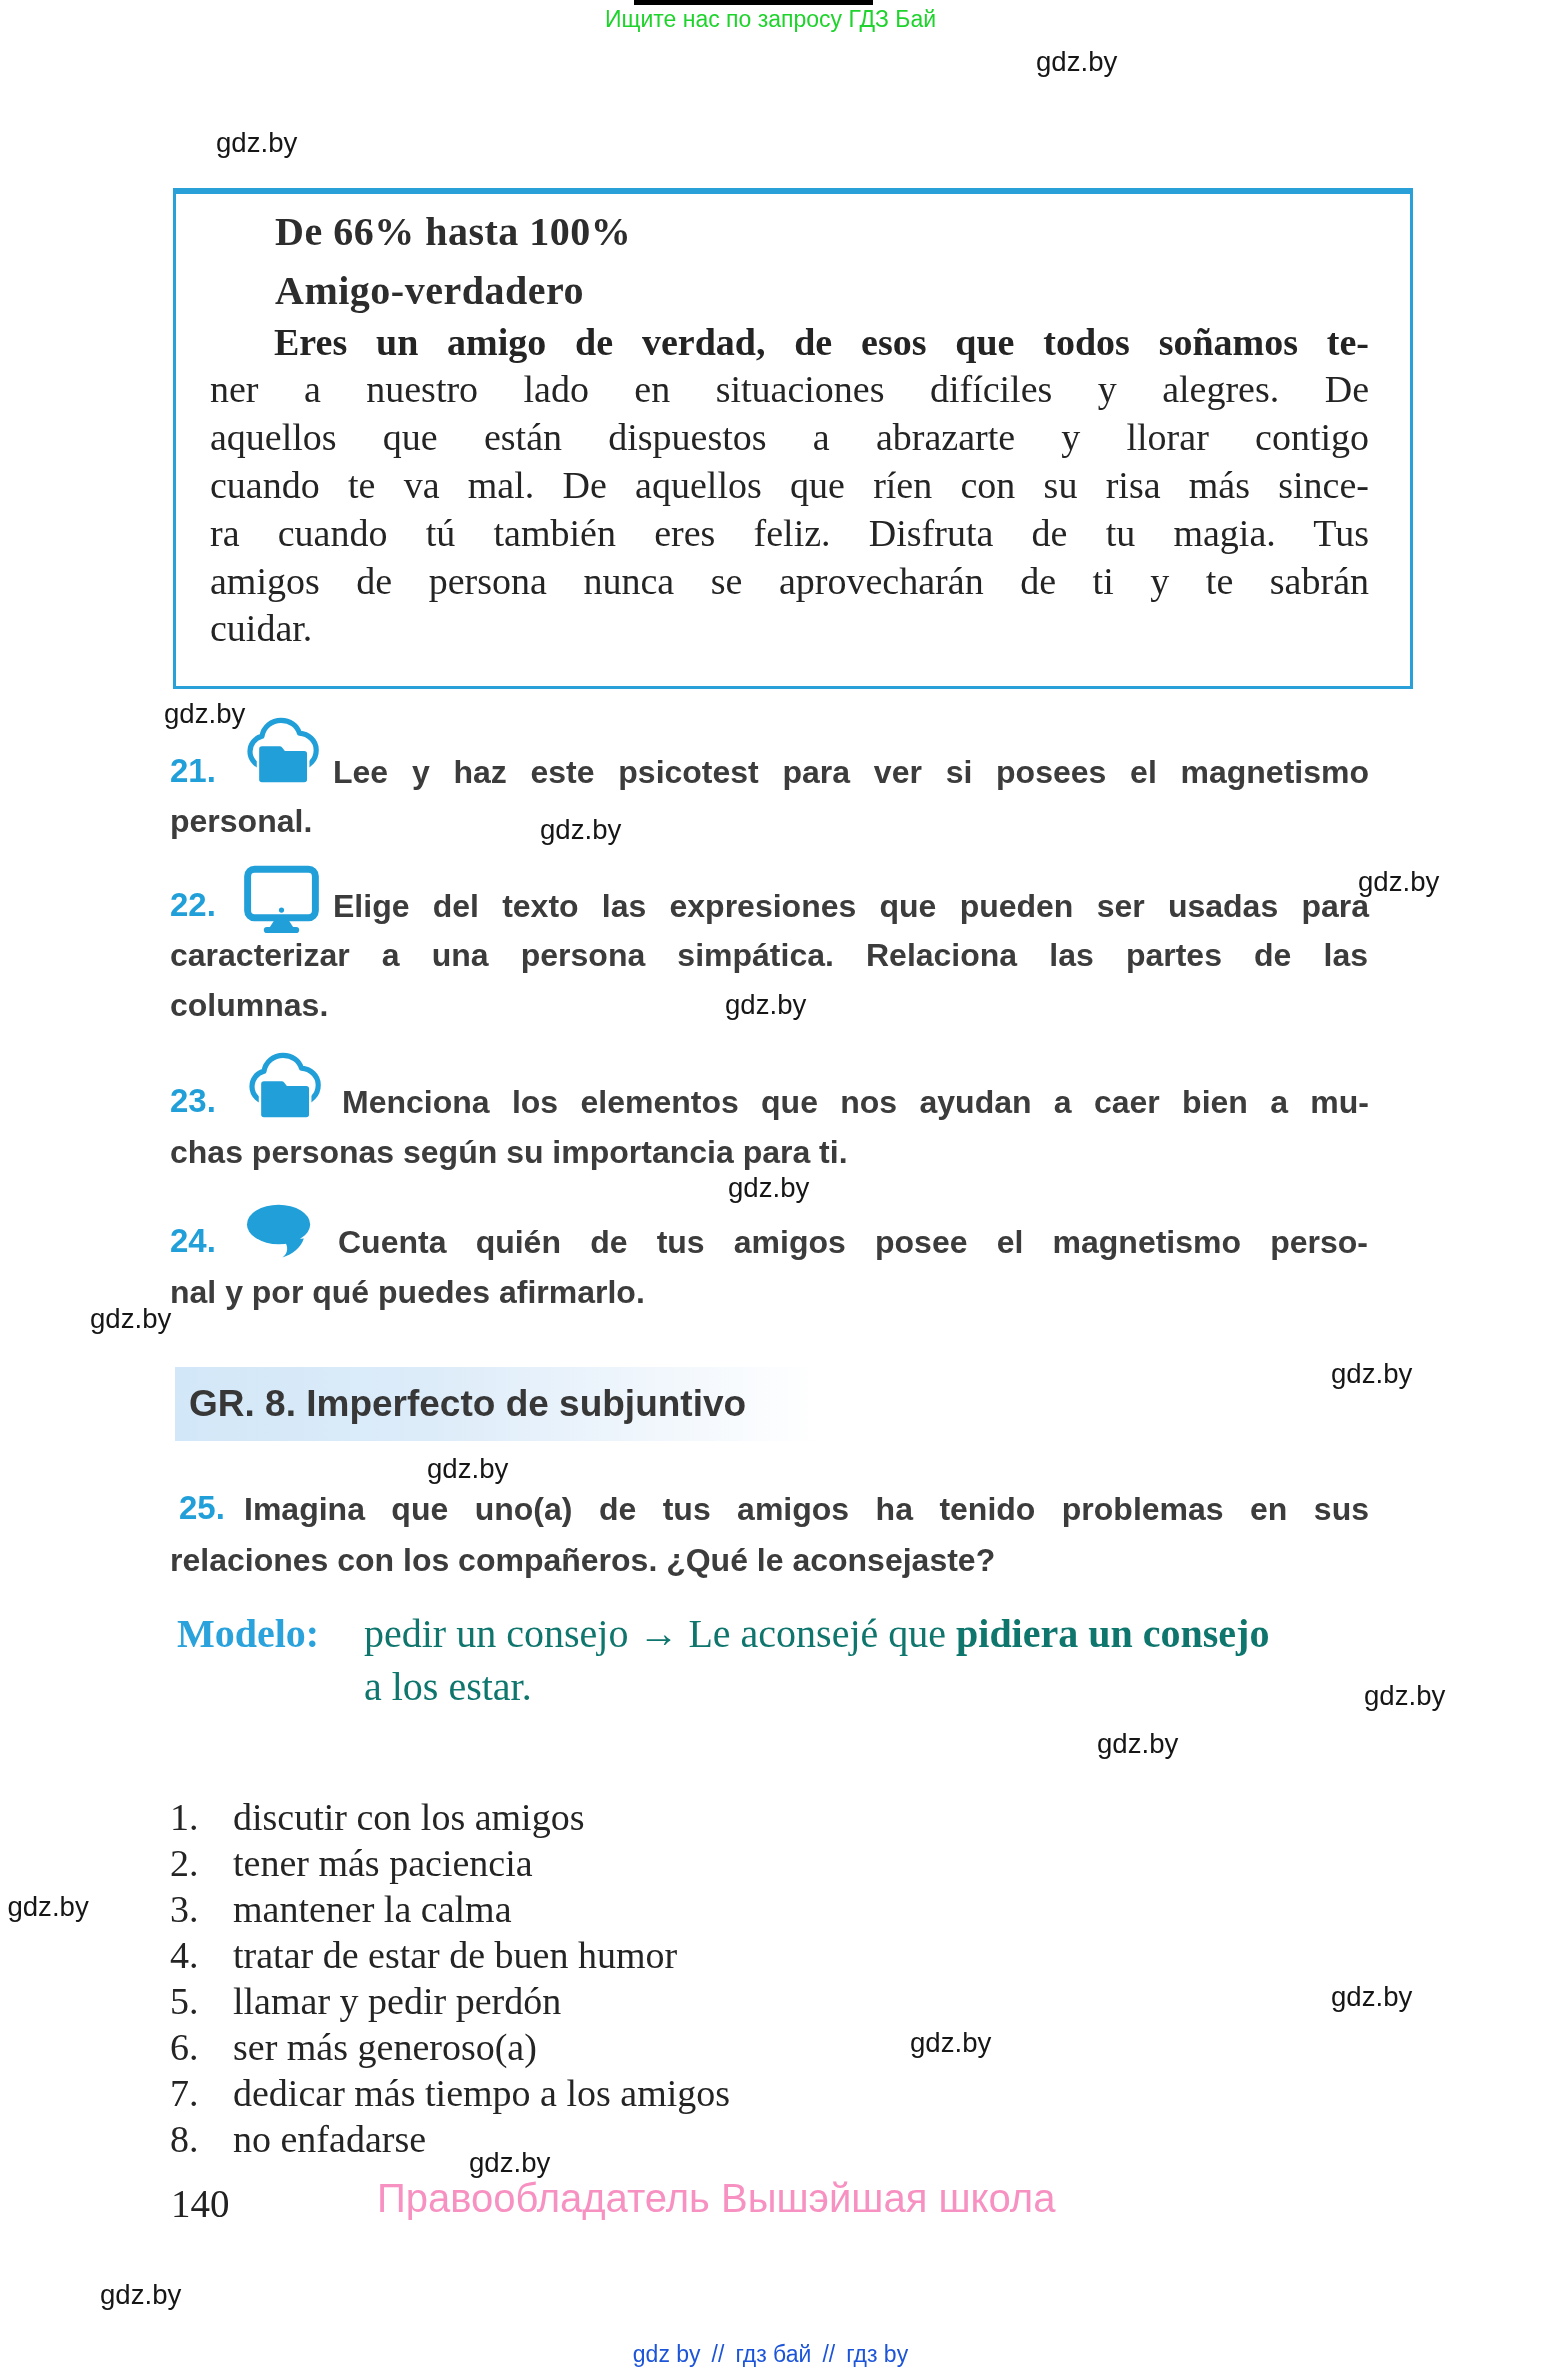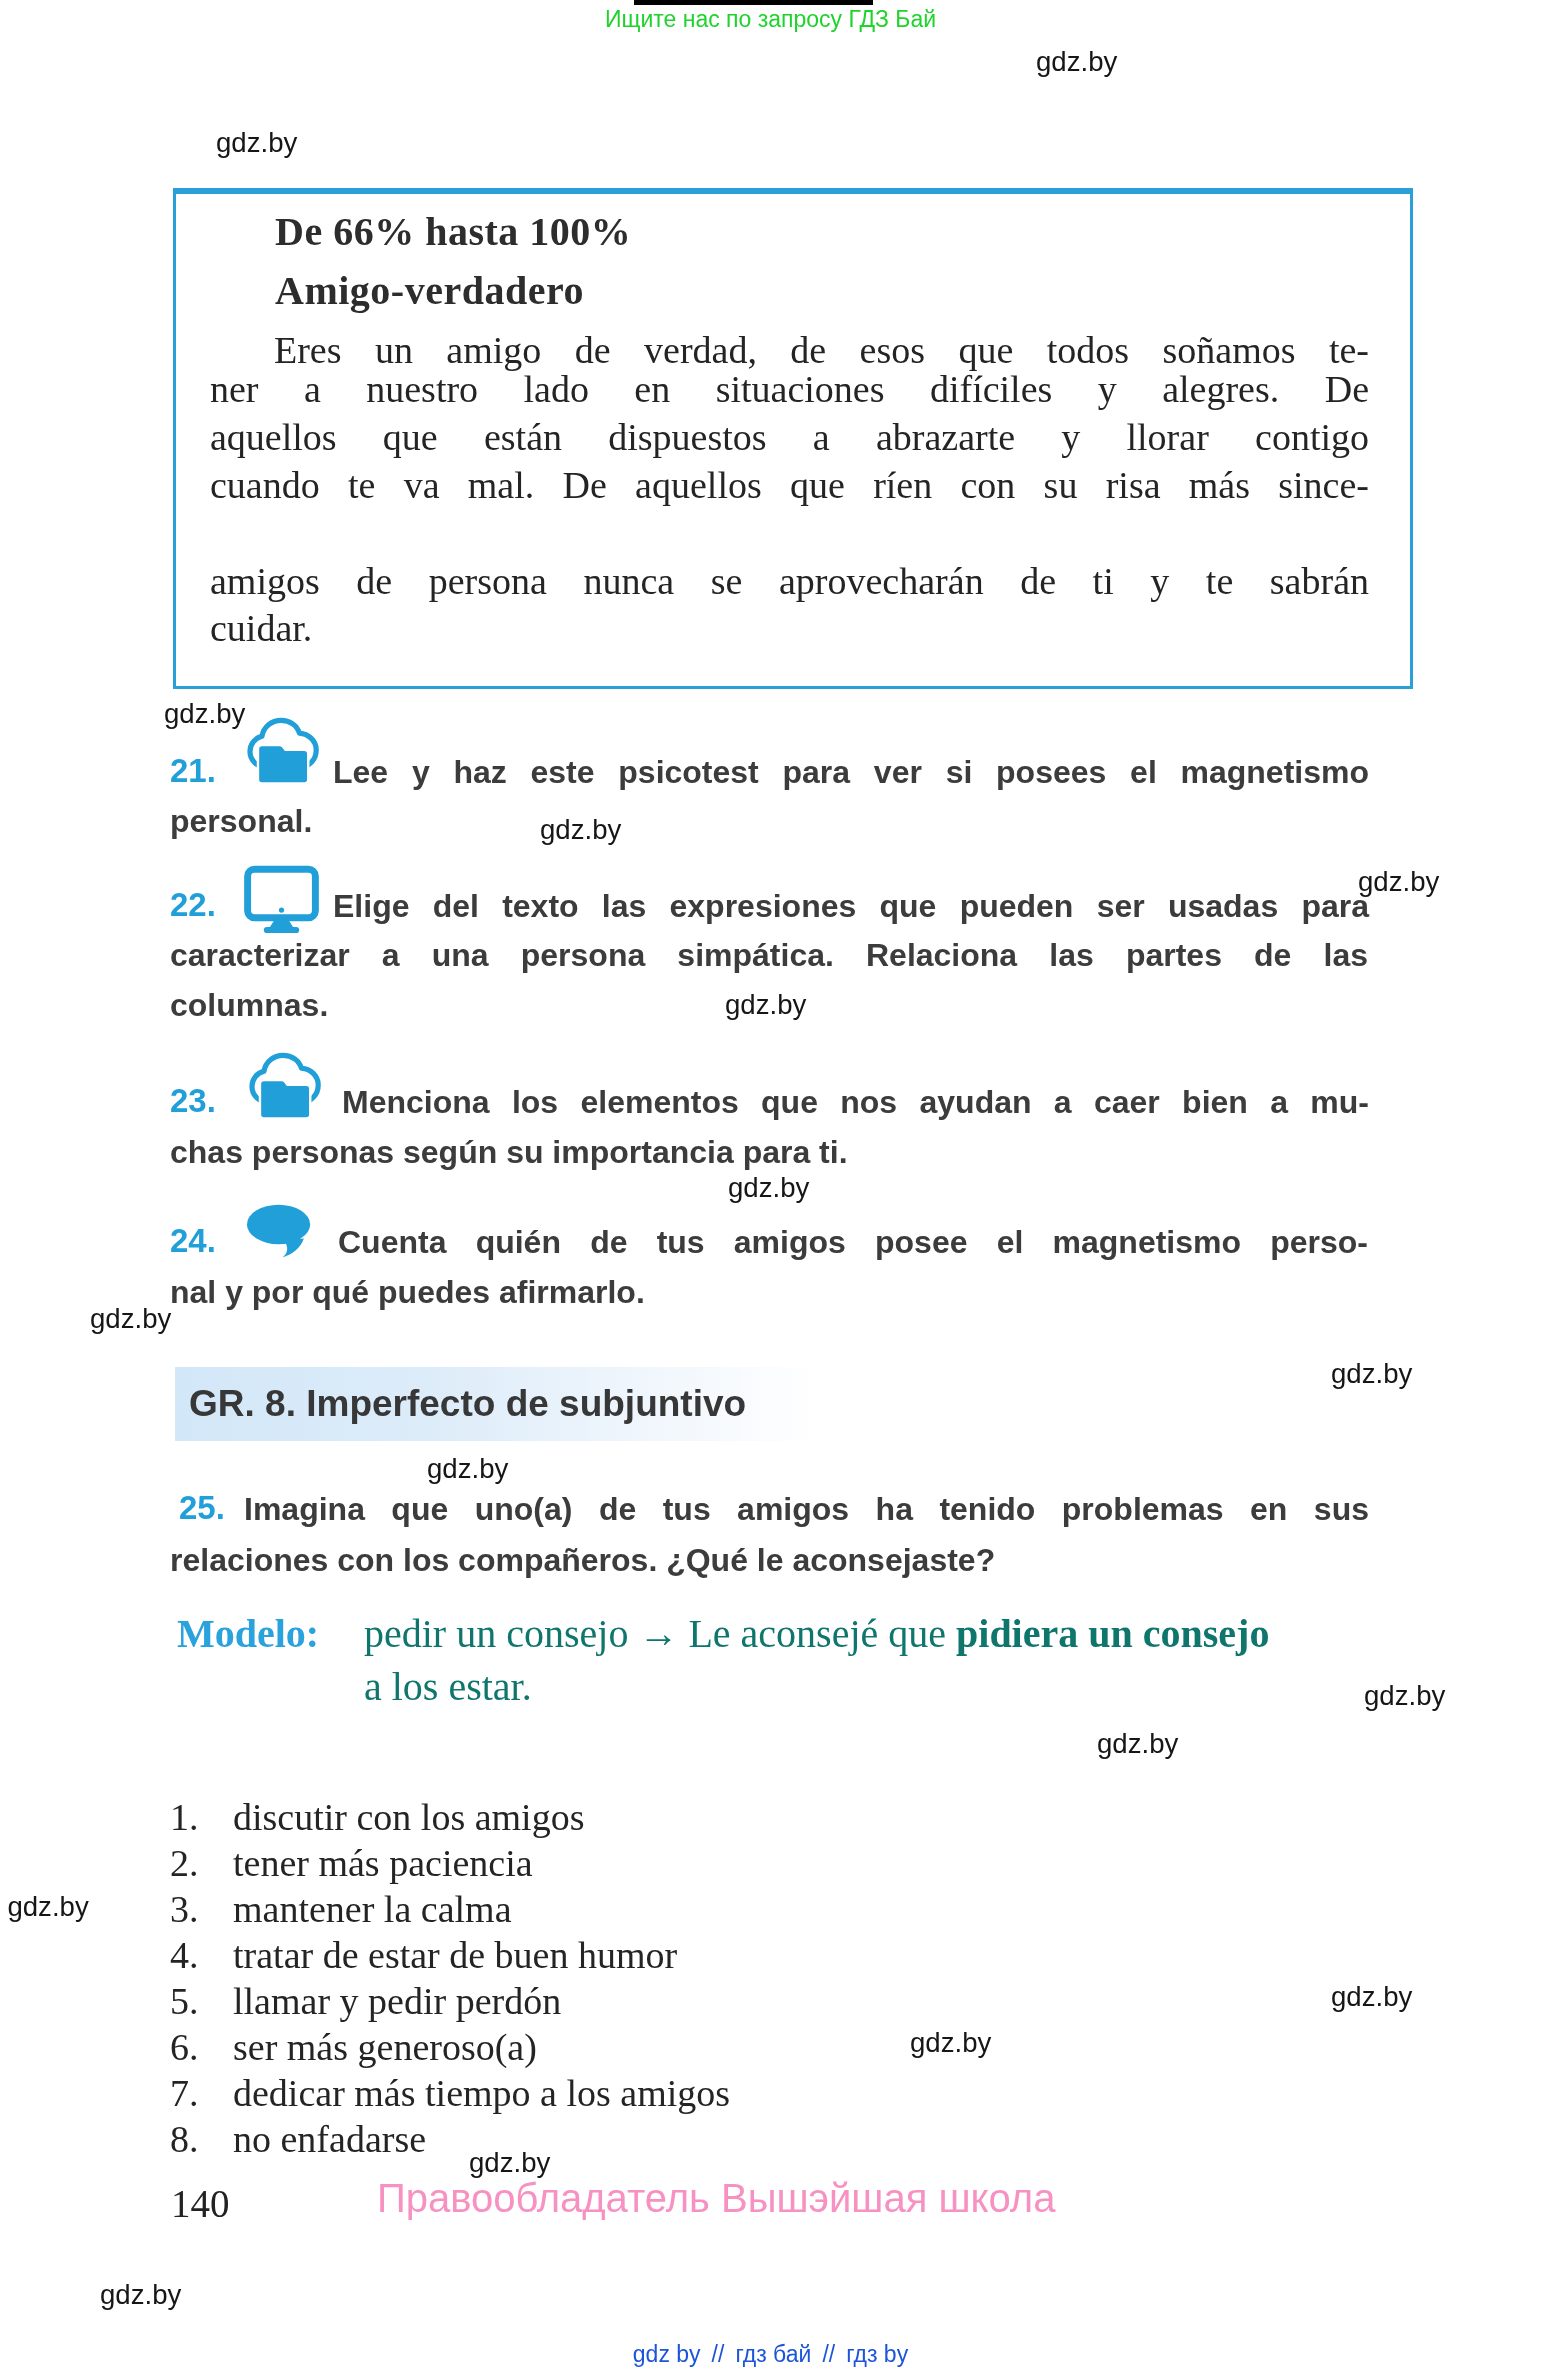--- a/index.html
+++ b/index.html
@@ -132,24 +132,25 @@
   <div class="wm" style="left:1097px;top:1730px;">gdz.by</div>
   <div class="wm" style="left:7.4px;top:1893px;">gdz.by</div>
   <div class="wm" style="left:1331px;top:1983px;">gdz.by</div>
   <div class="wm" style="left:910px;top:2029px;">gdz.by</div>
   <div class="wm" style="left:469px;top:2149px;">gdz.by</div>
   <div class="wm" style="left:100px;top:2281px;">gdz.by</div>
 
   <div class="quote-box">
     <div class="q-title" style="top:18.4px;">De 66% hasta 100%</div>
     <div class="q-title" style="top:77px;">Amigo-verdadero</div>
-    <div class="q-para-line first" style="top:137px;">Eres un amigo de verdad, de esos que todos soñamos te-</div>
+    <div class="q-para-line first" style="top:129px;font-weight:bold;">Eres un amigo de verdad, de esos que todos soñamos te-</div>
     <div class="q-para-line" style="top:176px;">ner a nuestro lado en situaciones difíciles y alegres. De</div>
     <div class="q-para-line" style="top:224px;">aquellos que están dispuestos a abrazarte y llorar contigo</div>
     <div class="q-para-line" style="top:272px;">cuando te va mal. De aquellos que ríen con su risa más since-</div>
+    <div class="q-para-line" style="top:320px;">ra cuando tú también eres feliz. Disfruta de tu magia. Tus</div>
     <div class="q-para-line" style="top:368px;">amigos de persona nunca se aprovecharán de ti y te sabrán</div>
     <div class="q-para-line last" style="top:415px;">cuidar.</div>
   </div>
 
   <div>
     <div class="ex-num" style="left:170px;top:754px;">21.</div>
     <svg class="icon" style="left:242px;top:713px;" width="83" height="77" viewBox="0 0 104 92">
       <path d="M32 66 C19 66 10 57 10 46 C10 37 16 29 25 27 C27 15 37 7 49 7 C60 7 69 13 72 23 C83 24 93 32 93 44 C93 56 84 66 72 66 Z" fill="#ffffff" stroke="#219fd9" stroke-width="6.5" stroke-linejoin="round"></path>
       <path d="M25 38 H47 C49 38 50.5 38.6 51.5 40 L54.5 44 H78 C81 44 83 46 83 49 V81 C83 84 81 86 78 86 H25 C22 86 20 84 20 81 V43 C20 40 22 38 25 38 Z" fill="#219fd9" stroke="#ffffff" stroke-width="3"></path>
     </svg>

